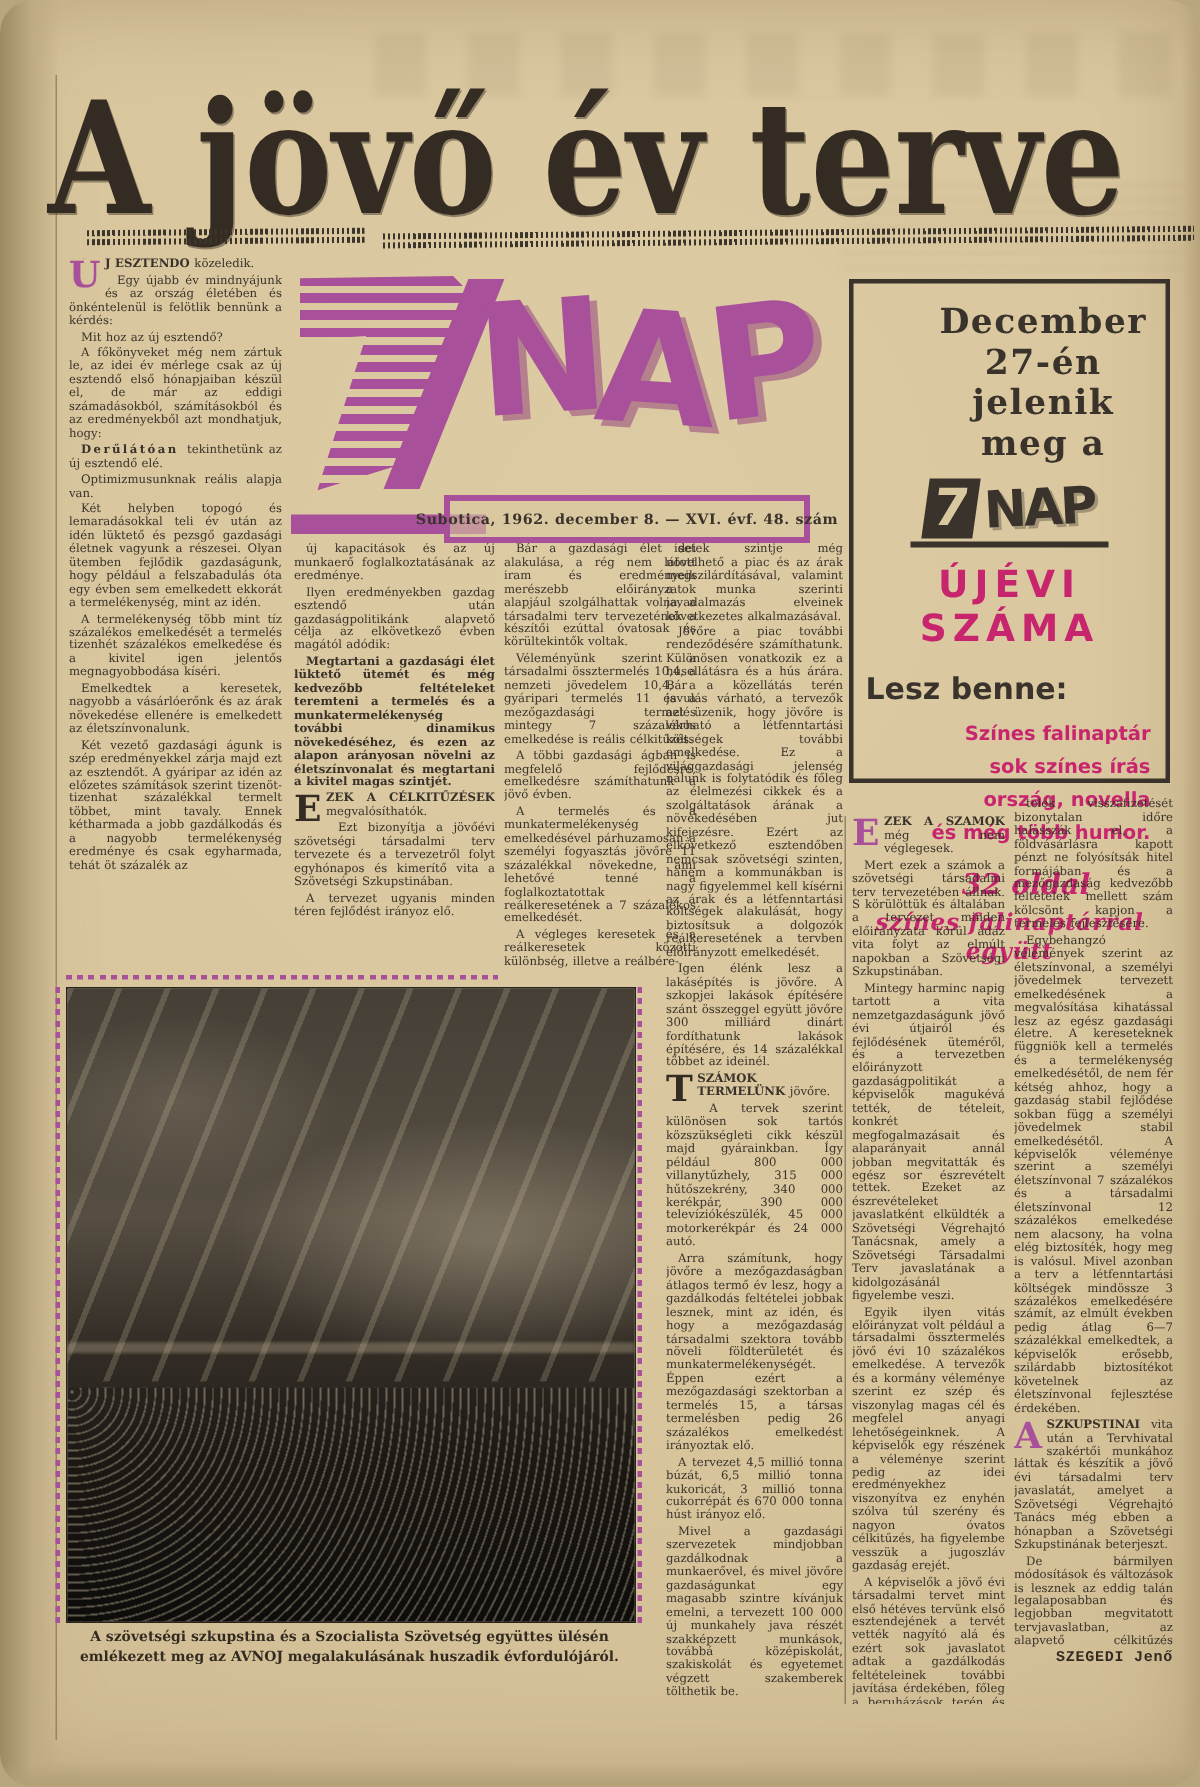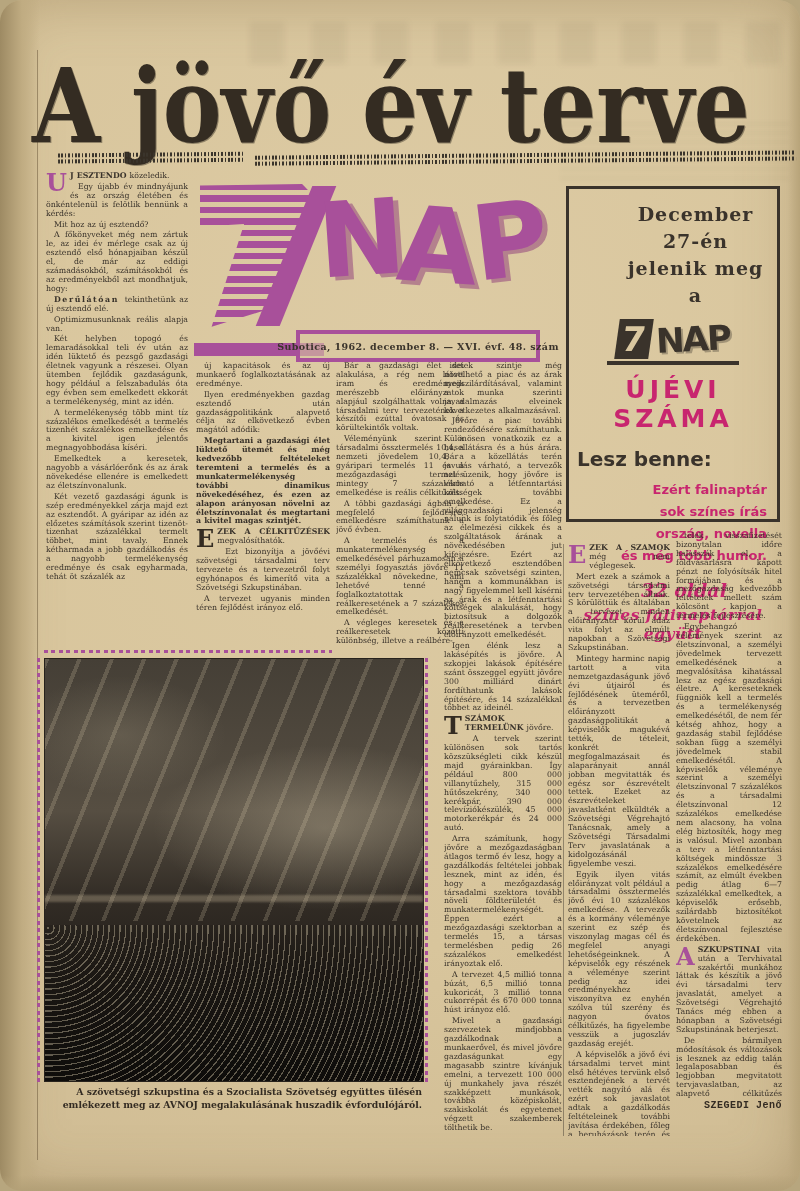--- a/index.html
+++ b/index.html
@@ -44,21 +44,21 @@
   .logoNAP .n{transform:rotate(-4deg);}
   .logoNAP .a{transform:rotate(4deg) translateY(7px);}
   .logoNAP .p{transform:rotate(-7deg) translateY(2px);}
   .dateline-box{position:absolute;left:296px;top:330px;width:236px;height:24px;border:4px solid #a8509a;
     display:flex;align-items:center;justify-content:center;background:rgba(217,199,160,.6);
     font-size:9.5px;font-weight:bold;color:#3a332b;letter-spacing:.4px;white-space:nowrap;}
 
   
   .ad{position:absolute;left:566px;top:186px;width:214px;height:336px;border:3px solid #3a332b;
     box-sizing:border-box;padding:12px 8px 6px;text-align:center;color:#3a332b;}
-  .ad-line{font-family:"DejaVu Serif",serif;font-weight:bold;font-size:19px;line-height:27px;letter-spacing:1px;margin-left:45px;}
+  .ad-line{font-family:"DejaVu Serif",serif;font-weight:bold;font-size:23px;line-height:27px;letter-spacing:1px;margin-left:45px;}
   .ad-logo{margin:10px auto 2px;display:inline-block;border-bottom:4px solid #3a332b;padding:0 10px 2px;}
   .ad-logo .seven{display:inline-block;font-family:"DejaVu Sans",sans-serif;font-weight:bold;font-size:34px;
     color:#d9c7a0;background:#3a332b;padding:0 5px;transform:skewX(-8deg);}
   .ad-logo .nap{display:inline-block;font-family:"DejaVu Sans",sans-serif;font-weight:bold;font-size:34px;
     color:#3a332b;letter-spacing:-2px;transform:rotate(-3deg);text-shadow:2px 2px 0 rgba(58,51,43,.35);}
   .ad-title{margin-top:8px;font-family:"DejaVu Sans",sans-serif;font-weight:bold;font-size:25px;
     letter-spacing:4px;color:#c8256f;}
   .ad-lead{margin-top:14px;text-align:left;font-family:"DejaVu Sans",sans-serif;font-weight:bold;font-size:20px;}
   .ad-items{margin-top:8px;text-align:right;color:#c8256f;font-family:"DejaVu Sans",sans-serif;
     font-weight:bold;font-size:13px;line-height:22px;padding-right:2px;}
@@ -100,21 +100,21 @@
       radial-gradient(ellipse 65% 28% at 74% 40%, rgba(226,212,180,.30), rgba(0,0,0,0) 70%),
       radial-gradient(ellipse 40% 20% at 20% 18%, rgba(200,188,158,.18), rgba(0,0,0,0) 70%),
       linear-gradient(180deg,#453f36 0%,#564e42 36%,#332d26 56%,#241f1a 74%,#1a1714 100%);}
   .photo::before{content:"";position:absolute;left:0;top:0;right:0;height:62%;
     background:repeating-linear-gradient(112deg,rgba(224,209,176,.20) 0 4px,rgba(0,0,0,0) 4px 30px);}
   .photo::after{content:"";position:absolute;left:0;bottom:0;right:0;height:37%;
     background:
       repeating-radial-gradient(circle at 3px 3px, rgba(196,184,156,.45) 0 1.1px, rgba(0,0,0,0) 1.1px 5.5px),
       linear-gradient(180deg, rgba(24,20,16,.25), rgba(10,9,7,.75));}
   .photo .band{position:absolute;left:0;right:0;top:56%;height:7px;background:rgba(214,199,166,.30);filter:blur(1px);}
-  .caption{position:absolute;left:44px;top:1086px;width:378px;text-align:right;
+  .caption{position:absolute;left:44px;top:1086px;width:378px;text-align:center;
     font-size:9.3px;line-height:12.5px;font-weight:bold;color:#332b22;}
   .byline{position:absolute;left:664px;top:1100px;width:118px;text-align:right;
     font-weight:bold;font-size:10px;color:#332b22;letter-spacing:.5px;font-family:Liberation Mono, monospace;}
 </style>
 </head>
 <body>
 
 <div class="page">
   <div class="edge-left"></div>
   <div class="crease"></div>
@@ -151,21 +151,21 @@
   <div class="ad">
     <div class="ad-line">December 27-én</div>
     <div class="ad-line">jelenik meg a</div>
     <div class="ad-logo">
       <span class="seven">7</span>
       <span class="nap">NAP</span>
     </div>
     <div class="ad-title">ÚJÉVI SZÁMA</div>
     <div class="ad-lead">Lesz benne:</div>
     <div class="ad-items">
-      <div>Ezért falinaptár</div>
+      <div>Színes falinaptár</div>
       <div>sok színes írás</div>
       <div>ország, novella</div>
       <div>és még több humor.</div>
     </div>
     <div class="ad-footer">
       <div class="ad-f1">32 oldal</div>
       <div class="ad-f2">színes falinaptárral együtt</div>
     </div>
   </div>
 

